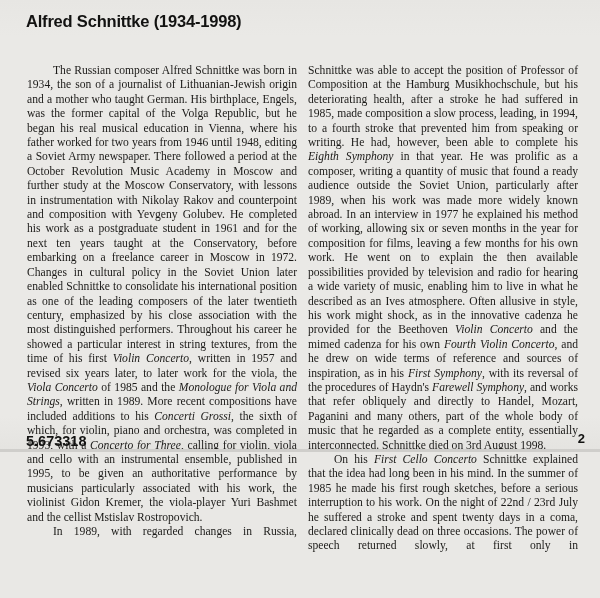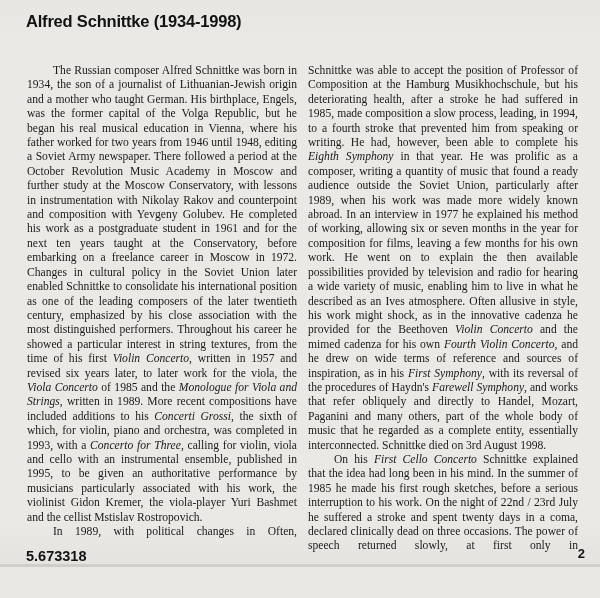--- a/index.html
+++ b/index.html
@@ -6,21 +6,21 @@
     margin: 0;
     padding: 0;
     width: 600px;
     height: 598px;
     overflow: hidden;
     background: #e9e8e5;
   }
   .page {
     position: relative;
     width: 600px;
-    height: 567px;
+    height: 452px;
     background: linear-gradient(180deg, #e7e6e3 0%, #eae9e6 8%, #eae9e6 92%, #e4e3e0 100%);
     color: #181715;
     font-family: "Liberation Serif", serif;
   }
   .header {
     position: absolute;
     left: 26px;
     top: 12px;
     width: 556px;
     font-family: "Liberation Sans", sans-serif;
@@ -99,21 +99,21 @@
 
 <div class="page">
 
   <div class="header">
     <h1 class="composer-title">Alfred Schnittke (1934-1998)</h1>
   </div>
 
   <div class="columns">
     <div class="column">
         <p class="indent "><span>The Russian composer Alfred Schnittke was born in 1934, the son of a journalist of Lithuanian-Jewish origin and a mother who taught German. His birth­place, Engels, was the former capital of the Volga Republic, but he began his real musical education in Vienna, where his father worked for two years from 1946 until 1948, editing a Soviet Army newspaper. There followed a period at the October Revolution Music Academy in Moscow and further study at the Moscow Conservatory, with lessons in instrumentation with Nikolay Rakov and counterpoint and composition with Yevgeny Golubev. He completed his work as a postgraduate student in 1961 and for the next ten years taught at the Conservatory, before embarking on a free­lance career in Moscow in 1972. Changes in cultural policy in the Soviet Union later enabled Schnittke to consolidate his international position as one of the leading composers of the later twentieth century, emphasized by his close association with the most distinguished performers. Throughout his career he showed a particular interest in string textures, from the time of his first </span><em>Violin Concerto</em><span>, written in 1957 and revised six years later, to later work for the viola, the </span><em>Viola Concerto</em><span> of 1985 and the </span><em>Monologue for Viola and Strings</em><span>, written in 1989. More recent compositions have included additions to his </span><em>Concerti Grossi</em><span>, the sixth of which, for violin, piano and orchestra, was completed in 1993, with a </span><em>Concerto for Three</em><span>, calling for violin, viola and cello with an instrumental ensemble, published in 1995, to be given an authoritative performance by musicians particularly associated with his work, the violinist Gidon Kremer, the viola-player Yuri Bashmet and the cellist Mstislav Rostropovich.</span></p>
-        <p class="indent jlast"><span>In 1989, with political changes in Often,</span></p>
+        <p class="indent jlast"><span>In 1989, with regarded changes in Russia,</span></p>
       </div>
     <div class="column">
         <p class=""><span>Schnittke was able to accept the position of Professor of Composition at the Hamburg Musikhochschule, but his deteriorating health, after a stroke he had suffered in 1985, made composition a slow process, leading, in 1994, to a fourth stroke that prevented him from speaking or writing. He had, however, been able to complete his </span><em>Eighth Symphony</em><span> in that year. He was prolific as a composer, writing a quantity of music that found a ready audience outside the Soviet Union, particularly after 1989, when his work was made more widely known abroad. In an interview in 1977 he explained his method of working, allowing six or seven months in the year for composition for films, leaving a few months for his own work. He went on to explain the then available possibilities provided by television and radio for hearing a wide variety of music, enabling him to live in what he described as an Ives atmosphere. Often allusive in style, his work might shock, as in the innovative cadenza he provided for the Beethoven </span><em>Violin Concerto</em><span> and the mimed cadenza for his own </span><em>Fourth Violin Concerto</em><span>, and he drew on wide terms of reference and sources of inspiration, as in his </span><em>First Symphony</em><span>, with its reversal of the procedures of Haydn's </span><em>Farewell Symphony</em><span>, and works that refer obliquely and directly to Handel, Mozart, Paganini and many others, part of the whole body of music that he regarded as a complete entity, essentially interconnected. Schnittke died on 3rd August 1998.</span></p>
         <p class="indent jlast"><span>On his </span><em>First Cello Concerto</em><span> Schnittke explained that the idea had long been in his mind. In the summer of 1985 he made his first rough sketches, before a serious interruption to his work. On the night of 22nd / 23rd July he suffered a stroke and spent twenty days in a coma, declared clinically dead on three occasions. The power of speech returned slowly, at first only in</span></p>
       </div>
   </div>
 
   <div class="footer-catalog">5.673318</div>
 
   <div class="footer-page">2</div>

